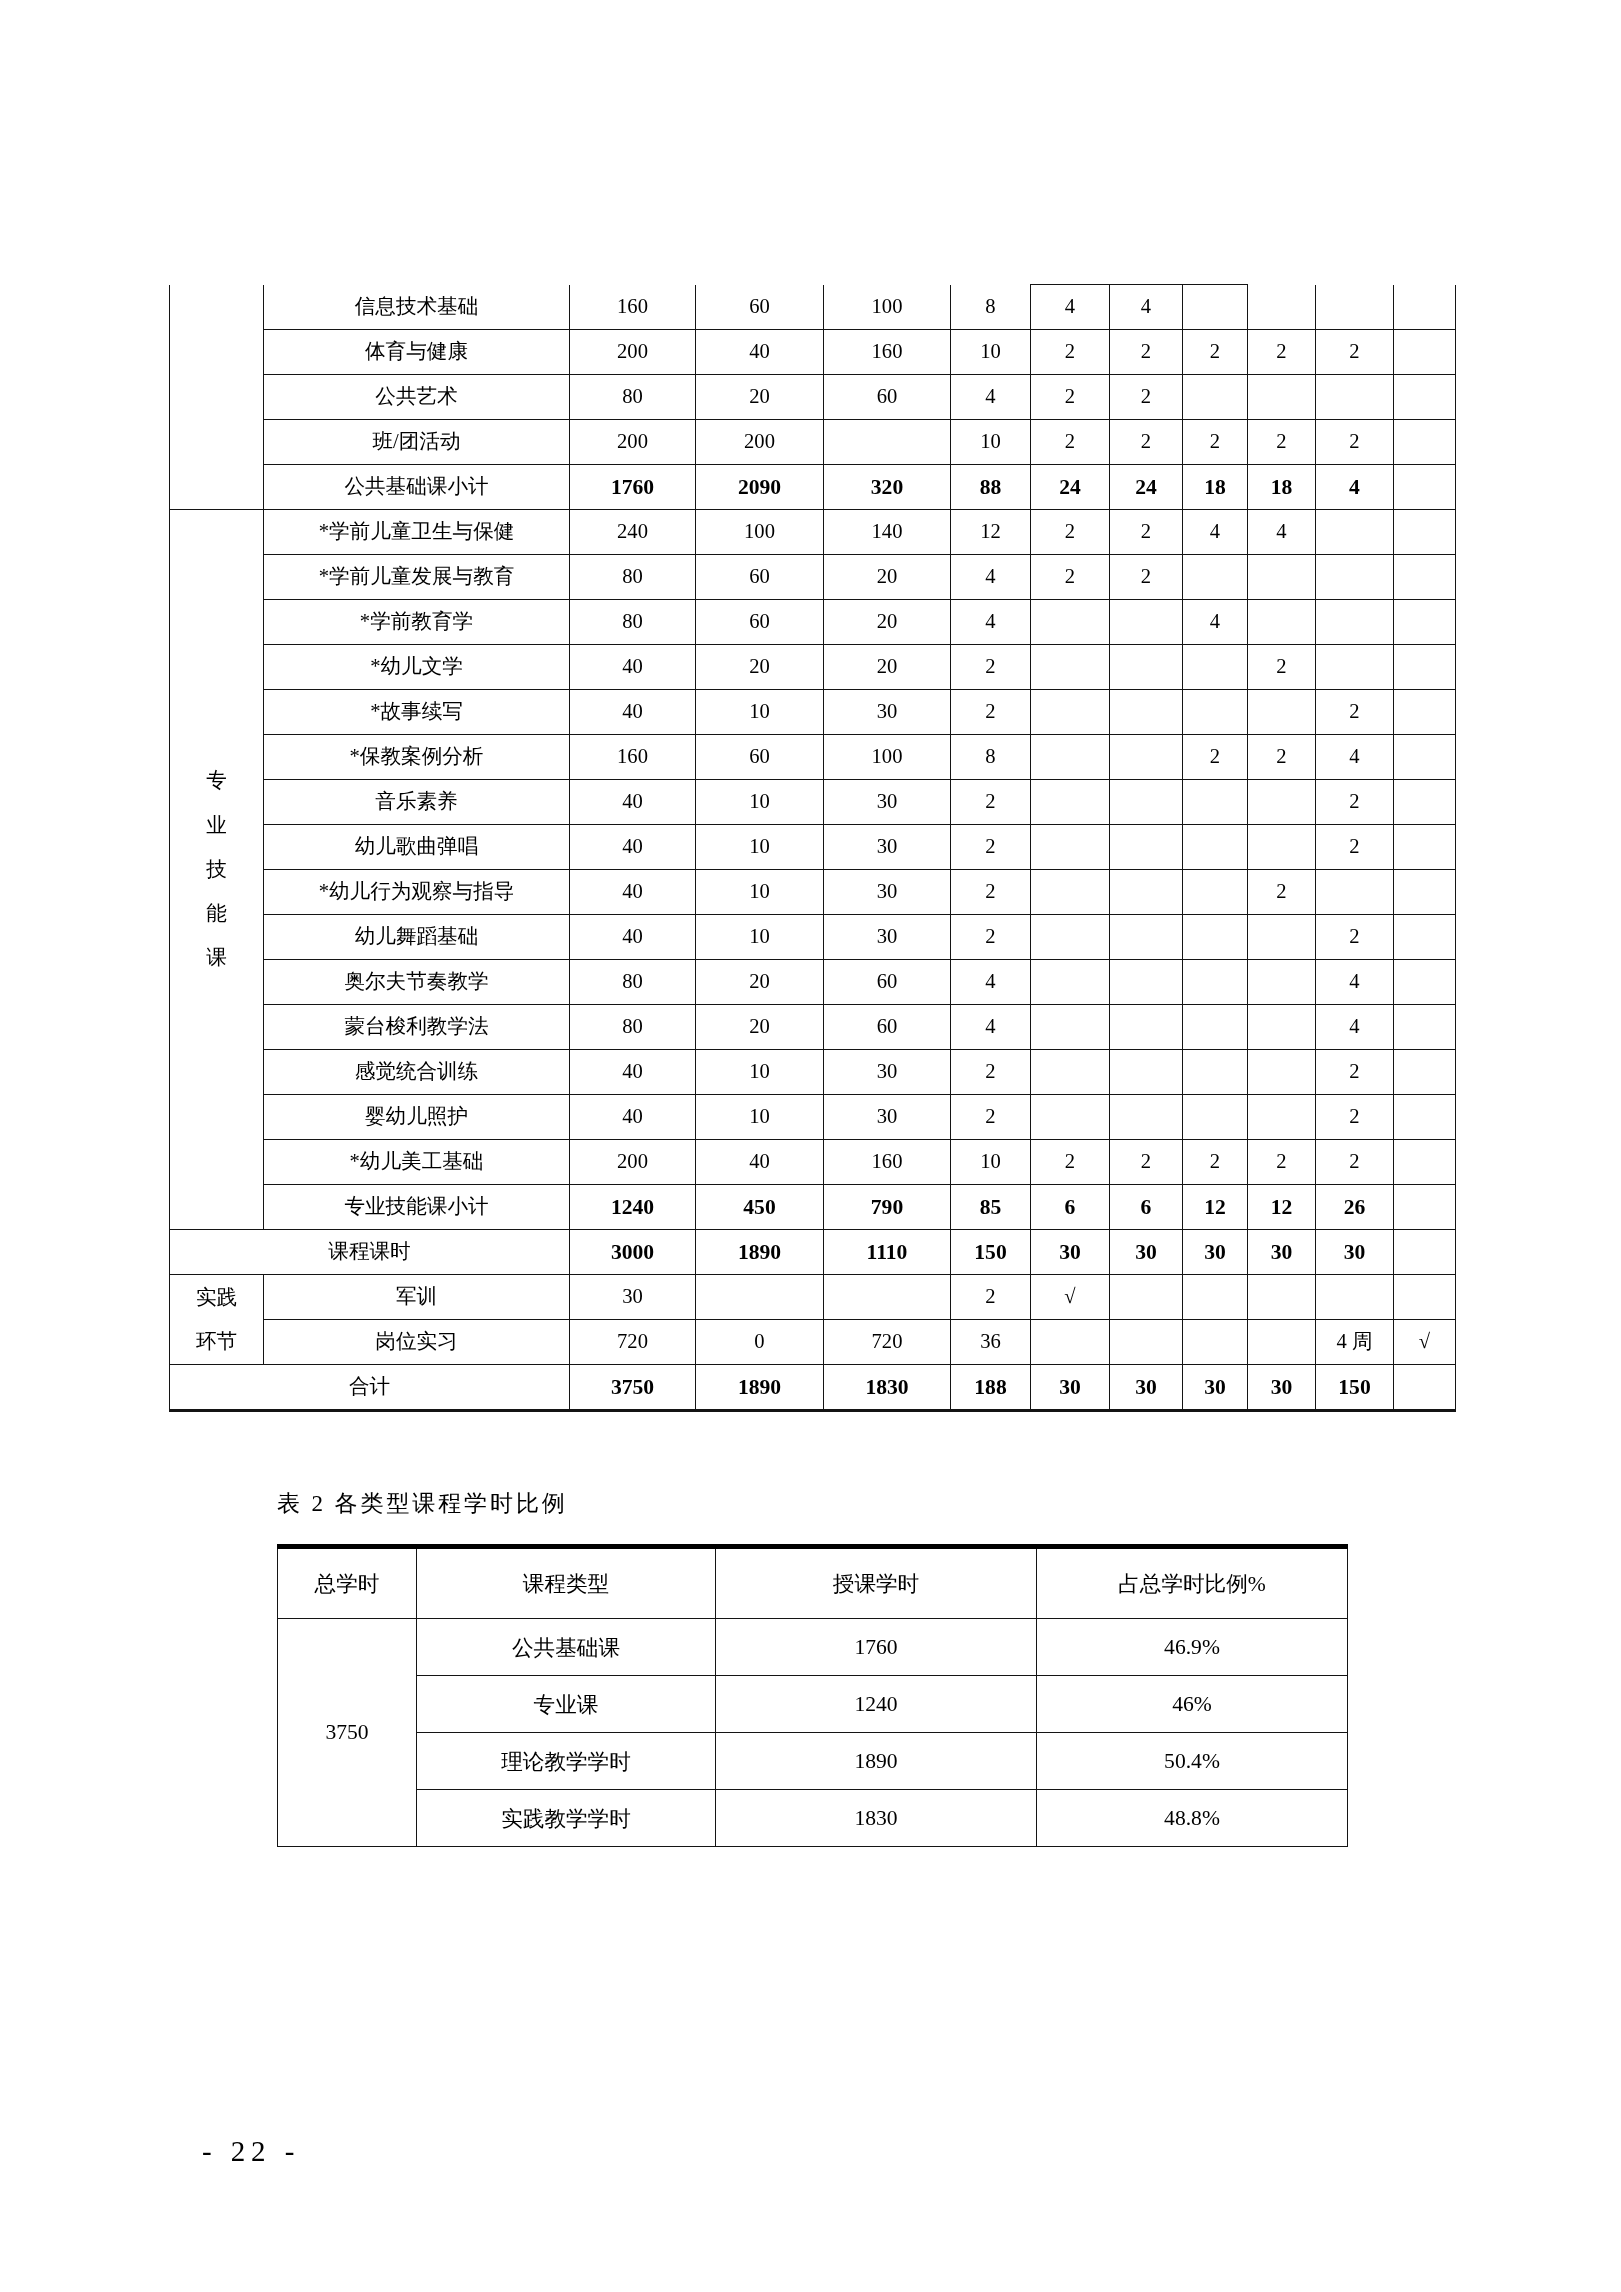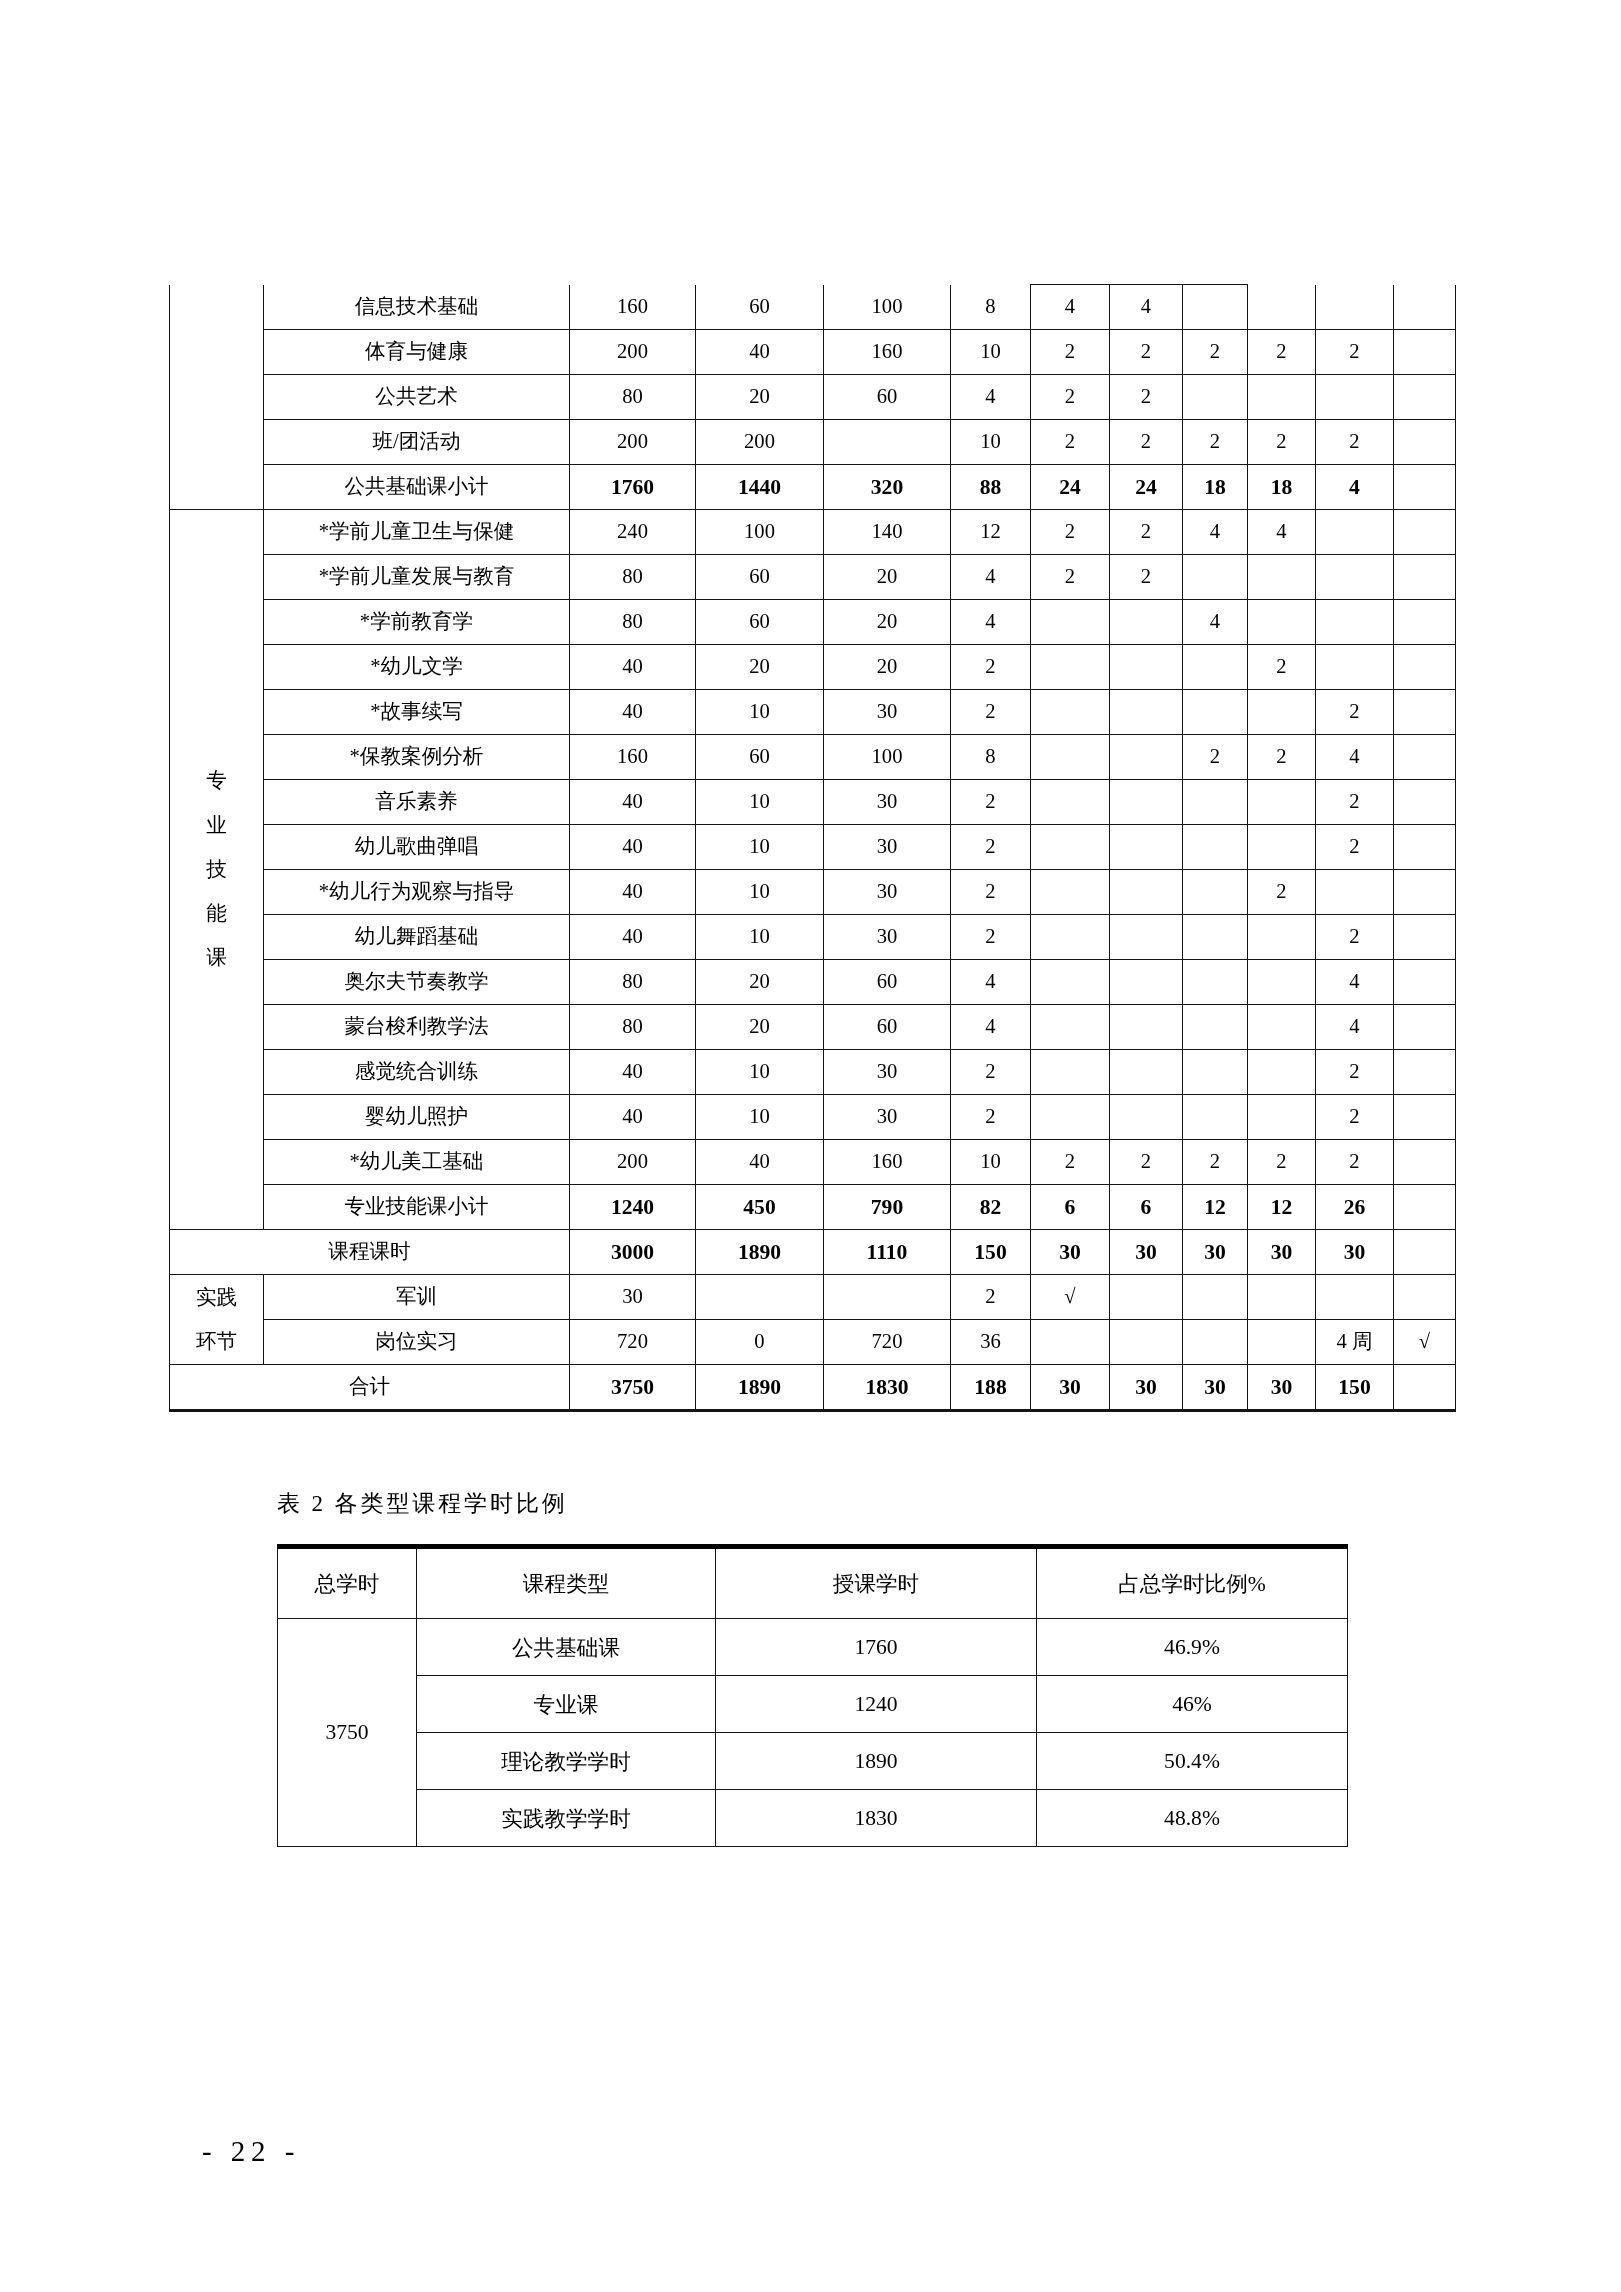--- a/index.html
+++ b/index.html
@@ -137,21 +137,21 @@
           <td>2</td>
           <td>2</td>
           <td>2</td>
           <td>2</td>
           <td>2</td>
           <td></td>
         </tr>
         <tr>
           <td class="lbl">公共基础课小计</td>
           <td class="b">1760</td>
-          <td class="b">1440</td>
+          <td class="b">2090</td>
           <td class="b">320</td>
           <td class="b">88</td>
           <td class="b">24</td>
           <td class="b">24</td>
           <td class="b">18</td>
           <td class="b">18</td>
           <td class="b">4</td>
           <td class="b"></td>
         </tr>
         <tr>
@@ -356,21 +356,21 @@
           <td>2</td>
           <td>2</td>
           <td>2</td>
           <td></td>
         </tr>
         <tr>
           <td class="lbl">专业技能课小计</td>
           <td class="b">1240</td>
           <td class="b">450</td>
           <td class="b">790</td>
-          <td class="b">82</td>
+          <td class="b">85</td>
           <td class="b">6</td>
           <td class="b">6</td>
           <td class="b">12</td>
           <td class="b">12</td>
           <td class="b">26</td>
           <td class="b"></td>
         </tr>
         <tr>
           <td colspan="2" class="lbl">课程课时</td>
           <td class="b">3000</td>

